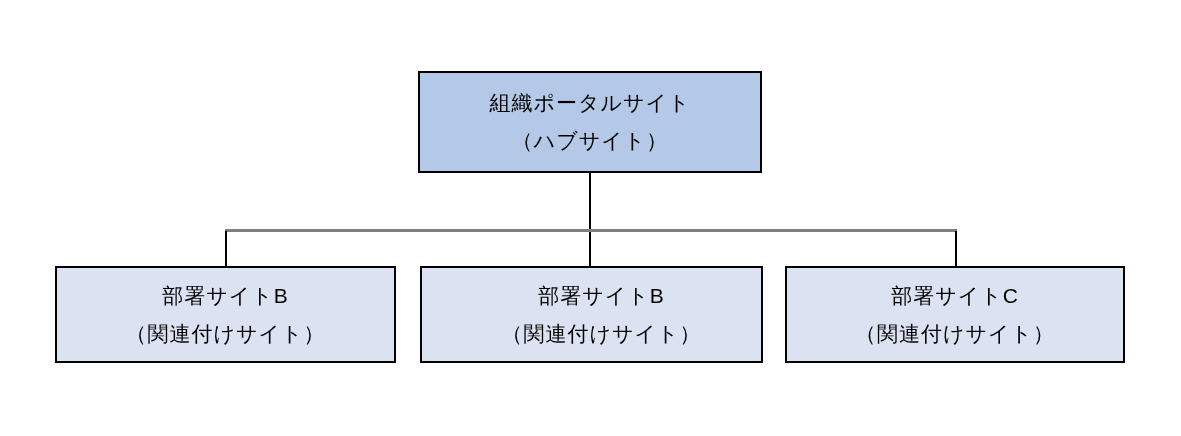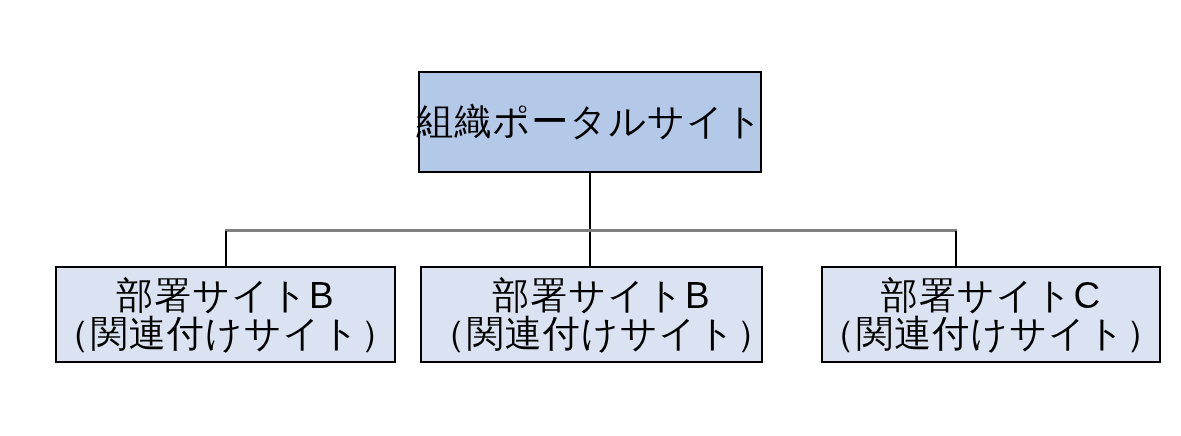--- a/index.html
+++ b/index.html
@@ -17,42 +17,42 @@
   }
   .node {
     position: absolute;
     box-sizing: border-box;
     display: flex;
     flex-direction: column;
     align-items: center;
     justify-content: center;
     text-align: center;
     color: #000000;
-    font-size: 37px;
+    font-size: 21px;
     line-height: 38px;
     letter-spacing: 1px;
   }
   .node .line { white-space: nowrap; }
   .hub-box {
     left: 418px;
     top: 71px;
     width: 344px;
     height: 102px;
     border-style: solid;
     border-width: 2px;
   }
   .site-box {
     top: 266px;
     height: 97px;
     border-style: solid;
     border-width: 2px;
   }
   .site-a { left: 55px;  width: 341px; }
   .site-b { left: 420px; width: 343px; }
-  .site-c { left: 785px; width: 340px; margin-left: 36px; }
+  .site-c { left: 785px; width: 340px; }
   .connector {
     position: absolute;
   }
   .conn-hub-vert {
     left: 589px;
     top: 173px;
     width: 2px;
     height: 93px;
   }
   .conn-horiz {
@@ -74,20 +74,21 @@
     height: 35px;
   }
 </style>
 </head>
 <body>
 
 <div class="canvas">
 
   <div class="node hub-box" style="background-color: rgb(180, 201, 232); border-color: rgb(0, 0, 0); color: rgb(0, 0, 0);">
     <span class="line">組織ポータルサイト</span>
+    <span class="line">（ハブサイト）</span>
   </div>
 
   <div class="connector conn-hub-vert" style="background-color: rgb(0, 0, 0);"></div>
   <div class="connector conn-horiz" style="background-color: rgb(127, 127, 127);"></div>
   <div class="connector conn-a-vert" style="background-color: rgb(0, 0, 0);"></div>
   <div class="connector conn-c-vert" style="background-color: rgb(0, 0, 0);"></div>
 
   <div class="node site-box site-a" style="background-color: rgb(219, 227, 242); border-color: rgb(0, 0, 0); color: rgb(0, 0, 0);">
     <span class="line">部署サイトB</span>
     <span class="line">（関連付けサイト）</span>

